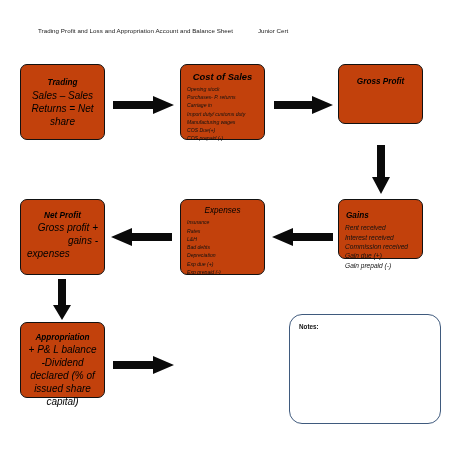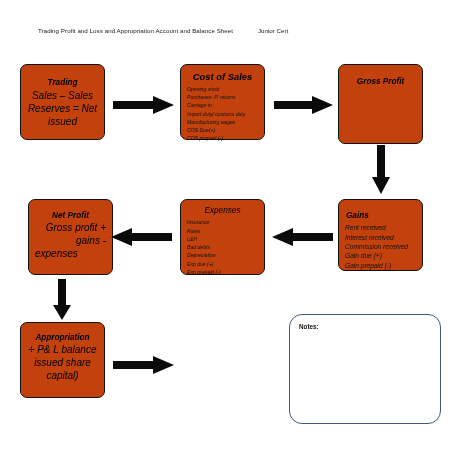--- a/index.html
+++ b/index.html
@@ -99,22 +99,22 @@
 <body>
 
 <div id="page">
 
   <div class="header-title">Trading Profit and Loss and Appropriation Account and Balance Sheet</div>
   <div class="header-exam">Junior Cert</div>
 
   <div class="node" style="left:20px; top:64px; width:85px; height:76px; display:flex; flex-direction:column; justify-content:center;">
     <div class="node-title">Trading</div>
     <div class="node-sub">Sales – Sales</div>
-    <div class="node-sub">Reserves = Net</div>
-    <div class="node-sub">issued</div>
+    <div class="node-sub">Returns = Net</div>
+    <div class="node-sub">share</div>
   </div>
 
   <div class="arrow" style="left:113px; top:95px; width:62px; height:20px;">
     <svg width="62" height="20" viewBox="0 0 62 20">
       <path d="M0 6 H40 V1 L61 10 L40 19 V14 H0 Z" fill="#0a0a0a"></path>
     </svg>
   </div>
 
   <div class="node" style="left:180px; top:64px; width:85px; height:76px;">
     <div class="node-title big">Cost of Sales</div>
@@ -128,31 +128,31 @@
       <li>COS prepaid (-)</li>
     </ul>
   </div>
 
   <div class="arrow" style="left:274px; top:95px; width:60px; height:20px;">
     <svg width="60" height="20" viewBox="0 0 60 20">
       <path d="M0 6 H38 V1 L59 10 L38 19 V14 H0 Z" fill="#0a0a0a"></path>
     </svg>
   </div>
 
-  <div class="node" style="left:338px; top:64px; width:85px; height:80px; display:flex; flex-direction:column; justify-content:flex-start; padding-top:12px;">
+  <div class="node" style="left:338px; top:64px; width:85px; height:60px; display:flex; flex-direction:column; justify-content:flex-start; padding-top:12px;">
     <div class="node-title">Gross Profit</div>
   </div>
 
   <div class="arrow" style="left:371px; top:145px; width:20px; height:50px;">
     <svg width="20" height="50" viewBox="0 0 20 50">
       <path d="M6 0 H14 V32 H19 L10 49 L1 32 H6 Z" fill="#0a0a0a"></path>
     </svg>
   </div>
 
-  <div class="node" style="left:20px; top:199px; width:85px; height:76px; padding-top:11px;margin-left:8px;">
+  <div class="node" style="left:20px; top:199px; width:85px; height:76px; padding-top:11px;">
     <div class="node-title">Net Profit</div>
     <div class="node-sub" style="text-align:right;">Gross profit + gains -</div>
     <div class="node-sub" style="text-align:left;">expenses</div>
   </div>
 
   <div class="arrow" style="left:110px; top:227px; width:62px; height:20px;">
     <svg width="62" height="20" viewBox="0 0 62 20">
       <path d="M62 6 H22 V1 L1 10 L22 19 V14 H62 Z" fill="#0a0a0a"></path>
     </svg>
   </div>
@@ -169,40 +169,41 @@
       <li>Exp prepaid (-)</li>
     </ul>
   </div>
 
   <div class="arrow" style="left:271px; top:227px; width:62px; height:20px;">
     <svg width="62" height="20" viewBox="0 0 62 20">
       <path d="M62 6 H22 V1 L1 10 L22 19 V14 H62 Z" fill="#0a0a0a"></path>
     </svg>
   </div>
 
-  <div class="node" style="left:338px; top:199px; width:85px; height:72px; padding-top:11px;">
+  <div class="node" style="left:338px; top:199px; width:85px; height:60px; padding-top:11px;">
     <div class="node-title" style="text-align:left; padding-left:1px;">Gains</div>
     <ul class="node-list lg">
       <li>Rent received</li>
       <li>Interest received</li>
       <li>Commission received</li>
       <li>Gain due (+)</li>
       <li>Gain prepaid (-)</li>
     </ul>
   </div>
 
   <div class="arrow" style="left:52px; top:279px; width:20px; height:42px;">
     <svg width="20" height="42" viewBox="0 0 20 42">
       <path d="M6 0 H14 V26 H19 L10 41 L1 26 H6 Z" fill="#0a0a0a"></path>
     </svg>
   </div>
 
   <div class="node" style="left:20px; top:322px; width:85px; height:76px; padding-top:10px;">
     <div class="node-title">Appropriation</div>
     <div class="node-sub">+ P&amp; L balance</div>
+    <div class="node-sub">-Dividend declared (% of</div>
     <div class="node-sub">issued share capital)</div>
   </div>
 
   <div class="arrow" style="left:113px; top:355px; width:62px; height:20px;">
     <svg width="62" height="20" viewBox="0 0 62 20">
       <path d="M0 6 H40 V1 L61 10 L40 19 V14 H0 Z" fill="#0a0a0a"></path>
     </svg>
   </div>
 
 

